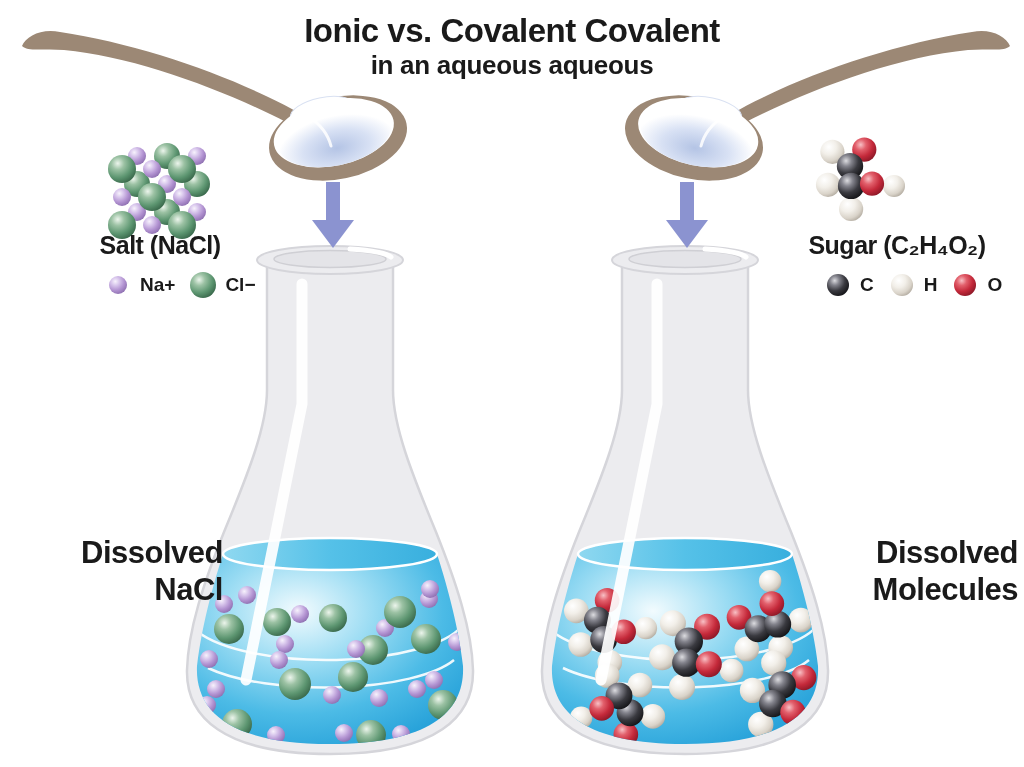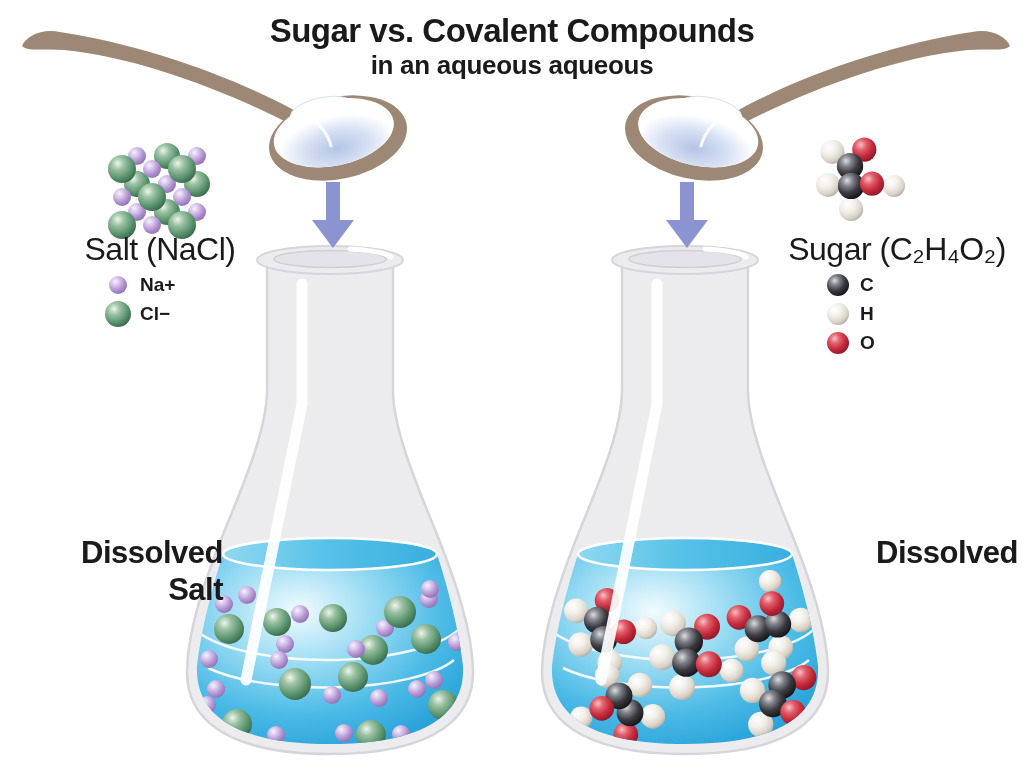--- a/index.html
+++ b/index.html
@@ -1,23 +1,23 @@
 <!DOCTYPE html>
 <html><head>
 <meta charset="utf-8">
 <style>
   html,body{margin:0;padding:0}
   body{width:1024px;height:767px;background:#ffffff;overflow:hidden;
        font-family:"Liberation Sans",sans-serif;color:#1a1a1a;position:relative}
   .abs{position:absolute}
   .h1{top:12px;left:0;width:1024px;text-align:center;font-size:33px;font-weight:bold;letter-spacing:-0.5px;z-index:6}
   .h2{top:50px;left:0;width:1024px;text-align:center;font-size:26px;font-weight:bold;letter-spacing:-0.3px;z-index:6}
-  .compound-label{font-size:32px;font-weight:normal;text-align:center;letter-spacing:-0.5px;z-index:6}
+  .compound-label{font-size:25px;font-weight:bold;text-align:center;letter-spacing:-0.5px;z-index:6}
   .caption{font-size:31px;font-weight:bold;text-align:right;line-height:37px;letter-spacing:-0.5px;z-index:6}
-  .legend{display:flex;flex-direction:column;gap:3px;z-index:6}
+  .legend{display:flex;flex-direction:row;gap:14px;z-index:6}
   .legend-row{display:flex;align-items:center;gap:8px;height:26px}
   .swatch-box{width:28px;height:28px;display:flex;align-items:center;justify-content:center}
   .legend-label{font-size:19px;font-weight:bold}
   .spoon{width:420px;height:190px;z-index:2}
   .mirrored{transform:scaleX(-1)}
   .arrow{z-index:5}
   .flask{width:300px;height:520px;z-index:3}
   .icon-box{z-index:4}
   svg{display:block}
 </style>
@@ -68,21 +68,21 @@
       <stop offset="100%" stop-color="#38afde"></stop>
     </linearGradient>
     <radialGradient id="powder-grad" cx="50%" cy="72%" r="65%">
       <stop offset="0%" stop-color="#b4c4e5"></stop>
         <stop offset="45%" stop-color="#d8e1f4"></stop>
       <stop offset="80%" stop-color="#ffffff"></stop>
     </radialGradient>
   </defs>
 </svg>
 
-<div class="abs h1">Sugar vs. Covalent Compounds</div>
+<div class="abs h1">Ionic vs. Covalent Covalent</div>
 <div class="abs h2">in an aqueous aqueous</div>
 
 <div class="abs spoon" id="spoon-left" style="left:8px;top:16px">
     <svg width="420" height="190" viewBox="0 0 420 190">
       <path d="M14,30 C18,20 34,12 52,16 C120,26 200,52 258,80 C284,92 302,103 312,112 C318,118 322,124 323,130 L314,131 C305,122 288,110 262,98 C200,68 120,40 56,34 C36,32 20,36 14,30 Z" fill="#9c8875"></path>
       <g transform="translate(330,122) rotate(-12)">
         <ellipse cx="0" cy="0" rx="70" ry="41" fill="#9c8875"></ellipse>
         <ellipse cx="-10" cy="-30" rx="32" ry="13" fill="#ffffff" stroke="#d9e1f2" stroke-width="1"></ellipse>
         <ellipse cx="-3" cy="-6" rx="61" ry="33" fill="#ffffff"></ellipse>
         <ellipse cx="-3" cy="-4" rx="58" ry="31" fill="url(#powder-grad)"></ellipse>
@@ -306,17 +306,18 @@
       </g>
       <path d="M122,42 L122,162 L66,438" stroke="#ffffff" stroke-width="11" fill="none" stroke-linecap="round" stroke-linejoin="round" opacity="0.92"></path>
       <ellipse cx="150" cy="18" rx="73" ry="14" fill="#ececef" stroke="#d5d5da" stroke-width="2"></ellipse>
       <ellipse cx="150" cy="17" rx="56" ry="8.5" fill="#e4e4e8" stroke="#cfcfd4" stroke-width="1.5"></ellipse>
       <path d="M170,7 A64 11 0 0 1 211,15" stroke="#ffffff" stroke-width="5" fill="none" stroke-linecap="round"></path>
     </svg>
   </div>
 
 <div class="abs caption" style="left:18px;top:534px;width:205px">
   <div>Dissolved</div>
-  <div>Salt</div>
+  <div>NaCl</div>
 </div>
 <div class="abs caption" style="left:818px;top:534px;width:200px">
   <div>Dissolved</div>
+  <div>Molecules</div>
 </div>
 
 </body></html>

